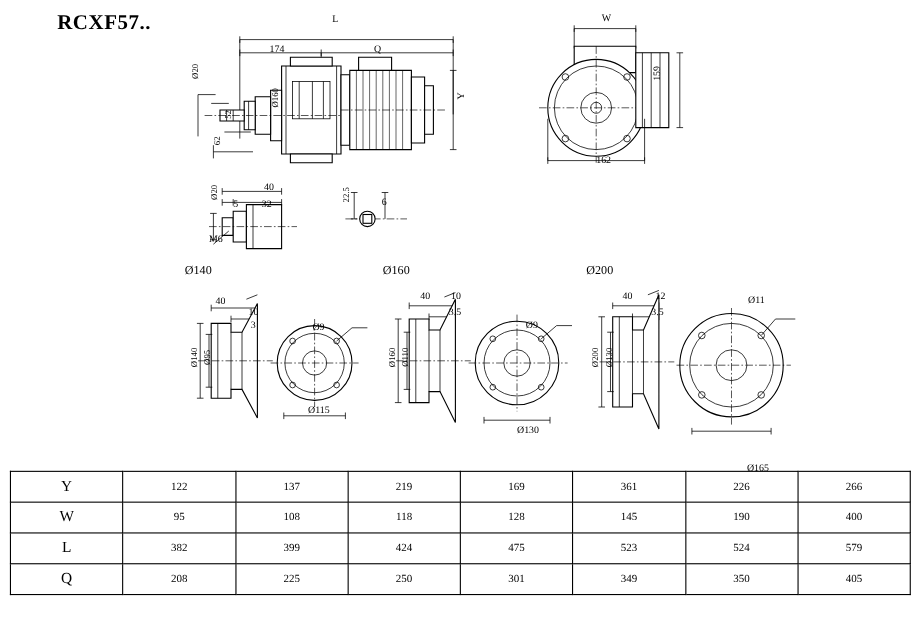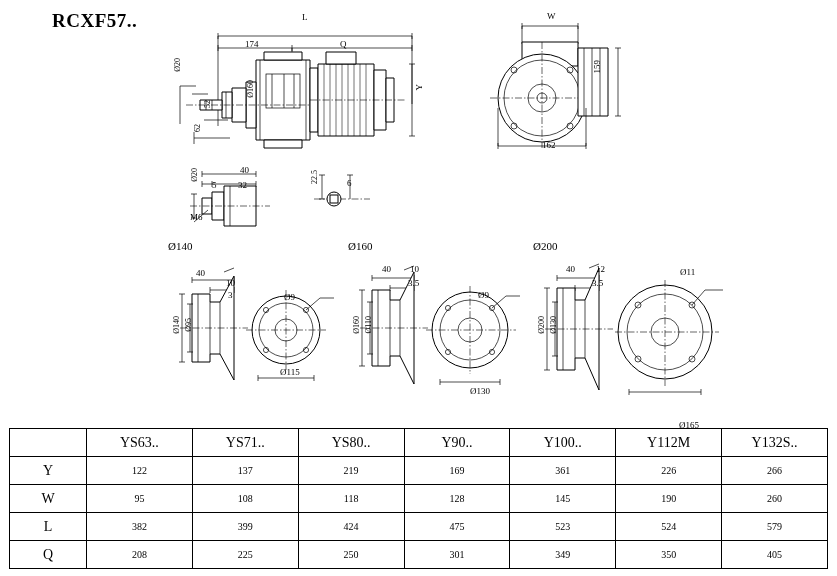--- a/index.html
+++ b/index.html
@@ -289,48 +289,38 @@
   <div class="abs dim" style="left:592px;top:278px;">3.5</div>
   <div class="abs dimv" style="left:537px;top:316px;font-size:8px;">Ø200</div>
   <div class="abs dimv" style="left:549px;top:316px;font-size:8px;">Ø130</div>
   <div class="abs dim" style="left:680px;top:267px;">Ø11</div>
   <div class="abs dim" style="left:679px;top:420px;">Ø165</div>
 
   <div class="abs" style="left:9px;top:428px;">
     <table class="specs">
       <tbody>
         <tr>
-          <td class="hd" style="width:76px;"></td>
-          <td class="hd">YS63..</td>
-          <td class="hd">YS71..</td>
-          <td class="hd">YS80..</td>
-          <td class="hd">Y90..</td>
-          <td class="hd">Y100..</td>
-          <td class="hd">Y112M</td>
-          <td class="hd">Y132S..</td>
-        </tr>
-        <tr>
           <td class="rh">Y</td>
           <td>122</td>
           <td>137</td>
           <td>219</td>
           <td>169</td>
           <td>361</td>
           <td>226</td>
           <td>266</td>
         </tr>
         <tr>
           <td class="rh">W</td>
           <td>95</td>
           <td>108</td>
           <td>118</td>
           <td>128</td>
           <td>145</td>
           <td>190</td>
-          <td>260</td>
+          <td>400</td>
         </tr>
         <tr>
           <td class="rh">L</td>
           <td>382</td>
           <td>399</td>
           <td>424</td>
           <td>475</td>
           <td>523</td>
           <td>524</td>
           <td>579</td>

